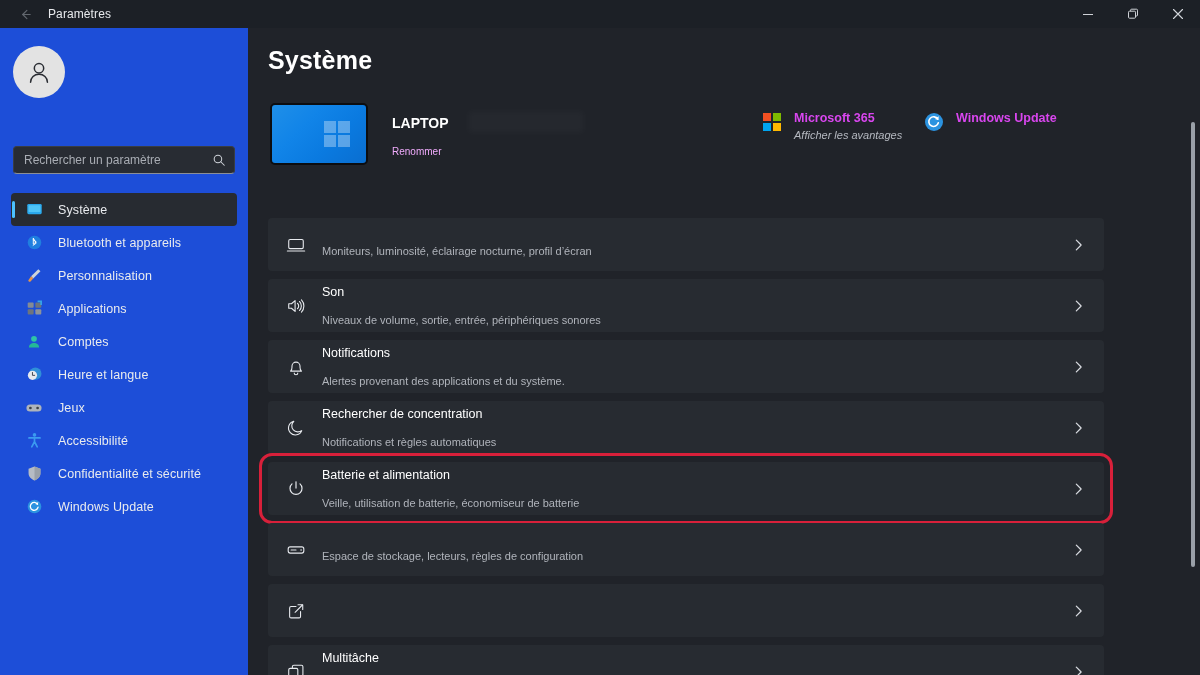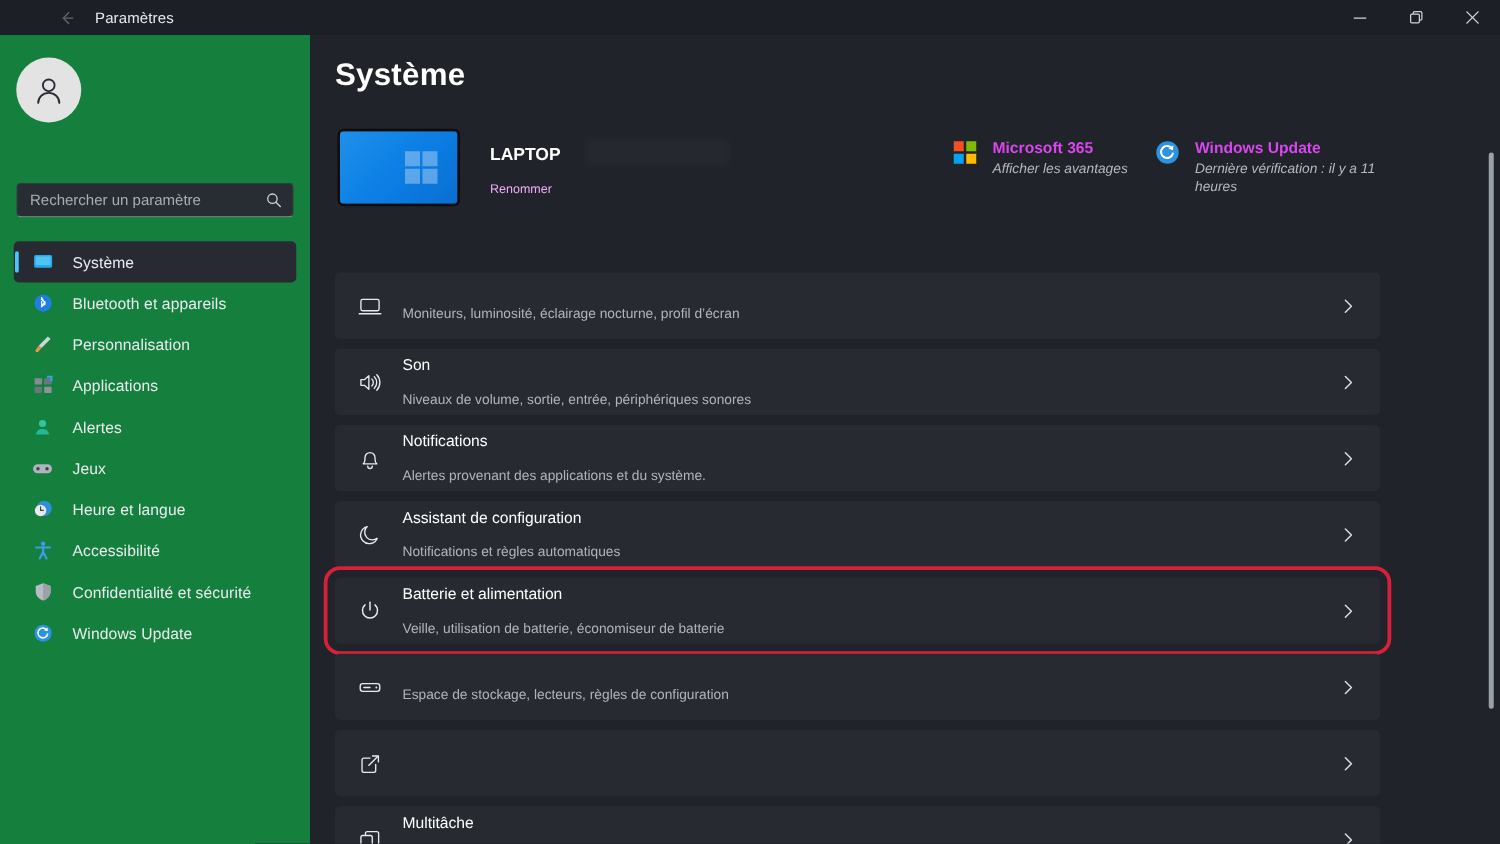--- a/index.html
+++ b/index.html
@@ -16,21 +16,21 @@
     background: #202329;
   }
 
   
   #titlebar {
     position: absolute; top: 0; left: 0;
     width: 1200px; height: 28px;
     background: #1c2026;
     display: flex; align-items: center;
   }
-  #titlebar .left { display: flex; align-items: center; padding-left: 12px; margin-left: 28px; }
+  #titlebar .left { display: flex; align-items: center; padding-left: 12px; }
   .back-arrow {
     width: 26px; height: 26px;
     display: flex; align-items: center; justify-content: center;
     color: #62676e; font-size: 13px; line-height: 1;
   }
   .win-title {
     font-size: 12px; color: #e8eaed;
     margin-left: 10px; letter-spacing: .1px;
   }
   #win-controls {
@@ -42,21 +42,21 @@
     display: flex; align-items: center; justify-content: center;
     color: #d4d7dc;
   }
   .wc .glyph-min { width: 10px; height: 1px; background: #cfd2d7; display:block; }
   .wc svg { display: block; }
 
   
   #sidebar {
     position: absolute; left: 0; top: 28px;
     width: 248px; height: 647px;
-    background: #15803d;
+    background: #1d4ed8;
     padding: 0;
   }
   #avatar {
     position: absolute; left: 13px; top: 18px;
     width: 52px; height: 52px; border-radius: 50%;
     background: #e3e3e3;
     display: flex; align-items: center; justify-content: center;
   }
   #avatar svg { display:block; }
 
@@ -301,43 +301,43 @@
         <span class="nav-label">Applications</span>
       </div>
 
       <div class="nav-item">
         <span class="nav-icon">
           <svg width="16" height="16" viewBox="0 0 20 20">
             <circle cx="10" cy="6" r="3.6" fill="#2ec4a6"></circle>
             <path d="M3.6 17 c0-3.6 2.9-5.6 6.4-5.6 s6.4 2 6.4 5.6 z" fill="#24b897"></path>
           </svg>
         </span>
-        <span class="nav-label">Alertes</span>
+        <span class="nav-label">Comptes</span>
+      </div>
+
+      <div class="nav-item">
+        <span class="nav-icon">
+          <svg width="17" height="17" viewBox="0 0 20 20">
+            <circle cx="11" cy="9" r="7.2" fill="#2f8fd8"></circle>
+            <circle cx="7.6" cy="11" r="5.4" fill="#e6eaee"></circle>
+            <path d="M7.6 7.6 V11 H10.2" fill="none" stroke="#3a4048" stroke-width="1.1" stroke-linecap="round"></path>
+          </svg>
+        </span>
+        <span class="nav-label">Heure et langue</span>
       </div>
 
       <div class="nav-item">
         <span class="nav-icon">
           <svg width="18" height="18" viewBox="0 0 20 20">
             <rect x="1.6" y="6" width="16.8" height="8" rx="4" fill="#aeb4bb"></rect>
             <circle cx="6" cy="10" r="1.5" fill="#3c4147"></circle>
             <circle cx="14" cy="10" r="1.5" fill="#3c4147"></circle>
           </svg>
         </span>
         <span class="nav-label">Jeux</span>
-      </div>
-
-      <div class="nav-item">
-        <span class="nav-icon">
-          <svg width="17" height="17" viewBox="0 0 20 20">
-            <circle cx="11" cy="9" r="7.2" fill="#2f8fd8"></circle>
-            <circle cx="7.6" cy="11" r="5.4" fill="#e6eaee"></circle>
-            <path d="M7.6 7.6 V11 H10.2" fill="none" stroke="#3a4048" stroke-width="1.1" stroke-linecap="round"></path>
-          </svg>
-        </span>
-        <span class="nav-label">Heure et langue</span>
       </div>
 
       <div class="nav-item">
         <span class="nav-icon">
           <svg width="17" height="17" viewBox="0 0 20 20">
             <circle cx="10" cy="3.4" r="2.1" fill="#3b9bf0"></circle>
             <path d="M3.5 7 h13" stroke="#3b9bf0" stroke-width="2" stroke-linecap="round"></path>
             <path d="M10 6.6 V11.4 M10 11.4 L6.8 17.4 M10 11.4 L13.2 17.4" stroke="#3b9bf0" stroke-width="2" stroke-linecap="round" fill="none"></path>
           </svg>
         </span>
@@ -404,21 +404,20 @@
     <div class="status-card" id="status-wu">
       <span class="status-icon">
         <svg width="20" height="20" viewBox="0 0 20 20">
           <circle cx="10" cy="10" r="9" fill="#2b93e0"></circle>
           <path d="M13.8 7.2 a4.8 4.8 0 1 0 .5 3.6" fill="none" stroke="#ffffff" stroke-width="1.6" stroke-linecap="round"></path>
           <path d="M14.8 4.2 L14.2 8 L10.8 7 Z" fill="#ffffff"></path>
         </svg>
       </span>
       <span class="status-text">
         <span class="status-title" style="display:block;">Windows Update</span>
-        <span class="status-sub" style="display:block;">Dernière vérification : il y a 11 heures</span>
       </span>
     </div>
 
     <div id="settings-list">
 
       <div class="setting-row">
         <span class="row-icon">
           <svg width="20" height="20" viewBox="0 0 22 22" fill="none" stroke="currentColor" stroke-width="1.2">
             <rect x="3" y="5" width="16" height="10" rx="1.5"></rect>
             <path d="M1.5 17.6 H20.5" stroke-linecap="round"></path>
@@ -472,21 +471,21 @@
         </span>
       </div>
 
       <div class="setting-row">
         <span class="row-icon">
           <svg width="20" height="20" viewBox="0 0 22 22" fill="none" stroke="currentColor" stroke-width="1.2">
             <path d="M17.5 13.6 A7.6 7.6 0 1 1 8.6 3.6 a6.4 6.4 0 0 0 8.9 10" stroke-linejoin="round"></path>
           </svg>
         </span>
         <span class="row-text">
-          <span class="row-title">Assistant de configuration</span>
+          <span class="row-title">Rechercher de concentration</span>
           <span class="row-sub">Notifications et règles automatiques</span>
         </span>
         <span class="row-chevron">
           <svg width="11" height="14" viewBox="0 0 12 16" fill="none" stroke="currentColor" stroke-width="1.4">
             <path d="M3.5 2.5 L9 8 L3.5 13.5" stroke-linecap="round" stroke-linejoin="round"></path>
           </svg>
         </span>
       </div>
 
       <div class="setting-row highlighted">

